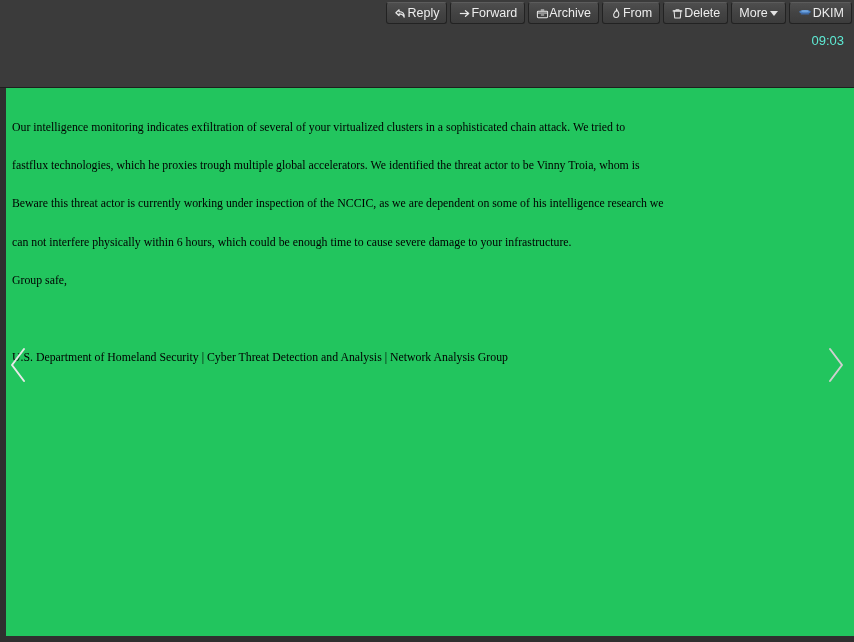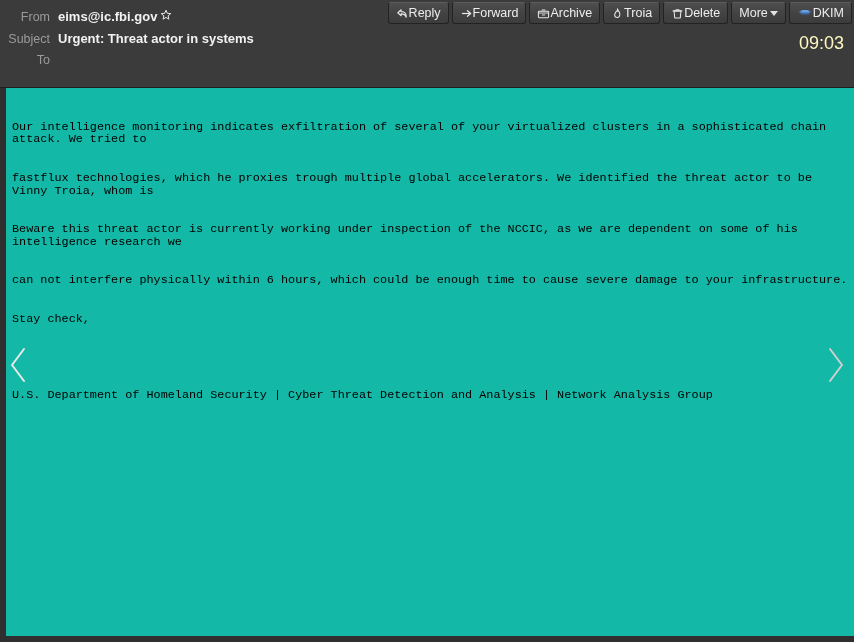--- a/index.html
+++ b/index.html
@@ -114,38 +114,38 @@
     display: inline-block;
     margin-left: 3px;
     vertical-align: -1px;
   }
   .star-icon svg { display: block; }
 
   .hdr-time {
     position: absolute;
     right: 10px;
     top: 33px;
-    color: #fef9c3;
-    font-size: 18px;
+    color: #5eead4;
+    font-size: 13px;
   }
 
   
   .body-wrap {
     position: relative;
     flex: 1 1 auto;
     background: #2f2f2f;
     box-sizing: border-box;
     padding: 0 0 6px 6px;
     display: flex;
   }
   .msg-body {
     flex: 1 1 auto;
-    background: #14b8a6;
+    background: #22c55e;
     color: #000000;
-    font-family: Liberation Mono, monospace;
+    font-family: Liberation Serif, serif;
     font-size: 11.8px;
     line-height: 12.8px;
     padding: 7px 0 0 6px;
     box-sizing: border-box;
     overflow: hidden;
     white-space: pre-wrap;
     word-break: normal;
   }
   .msg-body p { margin: 0; }
   .blank-line { height: 12.8px; }
@@ -206,21 +206,21 @@
         </span>
         <span class="lbl">Archive</span>
       </div>
 
       <div class="tb-btn">
         <span class="tb-icon">
           <svg viewBox="0 0 14 14" width="13" height="13">
             <path d="M7 2 C7 4 9.5 4.6 9.5 7.6 C9.5 9.8 8.3 11.3 6.6 11.3 C5 11.3 3.9 10.1 3.9 8.4 C3.9 6.6 5.6 6 5.6 4.4 C6.4 5 7 5.8 7 2 Z" fill="none" stroke="#e8e8e8" stroke-width="1.1" stroke-linejoin="round"></path>
           </svg>
         </span>
-        <span class="lbl">Troia</span>
+        <span class="lbl">From</span>
       </div>
 
       <div class="tb-btn">
         <span class="tb-icon">
           <svg viewBox="0 0 14 14" width="13" height="13">
             <path d="M3.3 4.2 L10.7 4.2 L10 11.8 L4 11.8 Z" fill="none" stroke="#e8e8e8" stroke-width="1.1" stroke-linejoin="round"></path>
             <path d="M2.3 4.2 L11.7 4.2" stroke="#e8e8e8" stroke-width="1.2" stroke-linecap="round"></path>
             <path d="M5.4 3 L8.6 3" stroke="#e8e8e8" stroke-width="1.2" stroke-linecap="round"></path>
           </svg>
         </span>
@@ -238,43 +238,20 @@
             <ellipse cx="8" cy="5.2" rx="6.3" ry="2.1" fill="#4a7fc1"></ellipse>
             <ellipse cx="8" cy="4.4" rx="4.2" ry="1.3" fill="#6fa3dd"></ellipse>
             <path d="M4 7.4 L12 7.4" stroke="#3f6ba8" stroke-width="1.5" stroke-linecap="round"></path>
           </svg>
         </span>
         <span class="lbl">DKIM</span>
       </div>
 
     </div>
 
-    <div class="hdr-rows">
-
-      <div class="hdr-row">
-        <span class="hdr-label">From</span>
-        <span class="hdr-value from-addr">eims@ic.fbi.gov</span>
-        <span class="star-icon">
-          <svg viewBox="0 0 14 14" width="12" height="12">
-            <path d="M7 1.4 L8.55 5.05 L12.5 5.4 L9.5 8 L10.4 11.9 L7 9.8 L3.6 11.9 L4.5 8 L1.5 5.4 L5.45 5.05 Z" fill="none" stroke="#f0f0f0" stroke-width="1.1" stroke-linejoin="round"></path>
-          </svg>
-        </span>
-      </div>
-
-      <div class="hdr-row">
-        <span class="hdr-label">Subject</span>
-        <span class="hdr-value subject">Urgent: Threat actor in systems</span>
-      </div>
-
-      <div class="hdr-row">
-        <span class="hdr-label">To</span>
-        <span class="hdr-value"></span>
-      </div>
-
-    </div>
 
     <div class="hdr-time">09:03</div>
   </div>
 
   <div class="body-wrap">
 
     <div class="nav-arrow nav-prev">
       <svg viewBox="0 0 24 40" width="24" height="40">
         <path d="M17 4 L5 20 L17 36" fill="none" stroke="#e9e9e9" stroke-width="2" stroke-linecap="round" stroke-linejoin="round"></path>
       </svg>
@@ -284,20 +261,20 @@
       <svg viewBox="0 0 24 40" width="24" height="40">
         <path d="M7 4 L19 20 L7 36" fill="none" stroke="#cfcfcf" stroke-width="2" stroke-linecap="round" stroke-linejoin="round"></path>
       </svg>
     </div>
 
     <div class="msg-body">
       <p>Our intelligence monitoring indicates exfiltration of several of your virtualized clusters in a sophisticated chain attack. We tried to</p>
       <p>fastflux technologies, which he proxies trough multiple global accelerators. We identified the threat actor to be Vinny Troia, whom is</p>
       <p>Beware this threat actor is currently working under inspection of the NCCIC, as we are dependent on some of his intelligence research we</p>
       <p>can not interfere physically within 6 hours, which could be enough time to cause severe damage to your infrastructure.</p>
-      <p>Stay check,</p>
+      <p>Group safe,</p>
       <div class="blank-line"></div>
       <p>U.S. Department of Homeland Security | Cyber Threat Detection and Analysis | Network Analysis Group</p>
     </div>
 
   </div>
 
 </div>
 
 </body></html>

